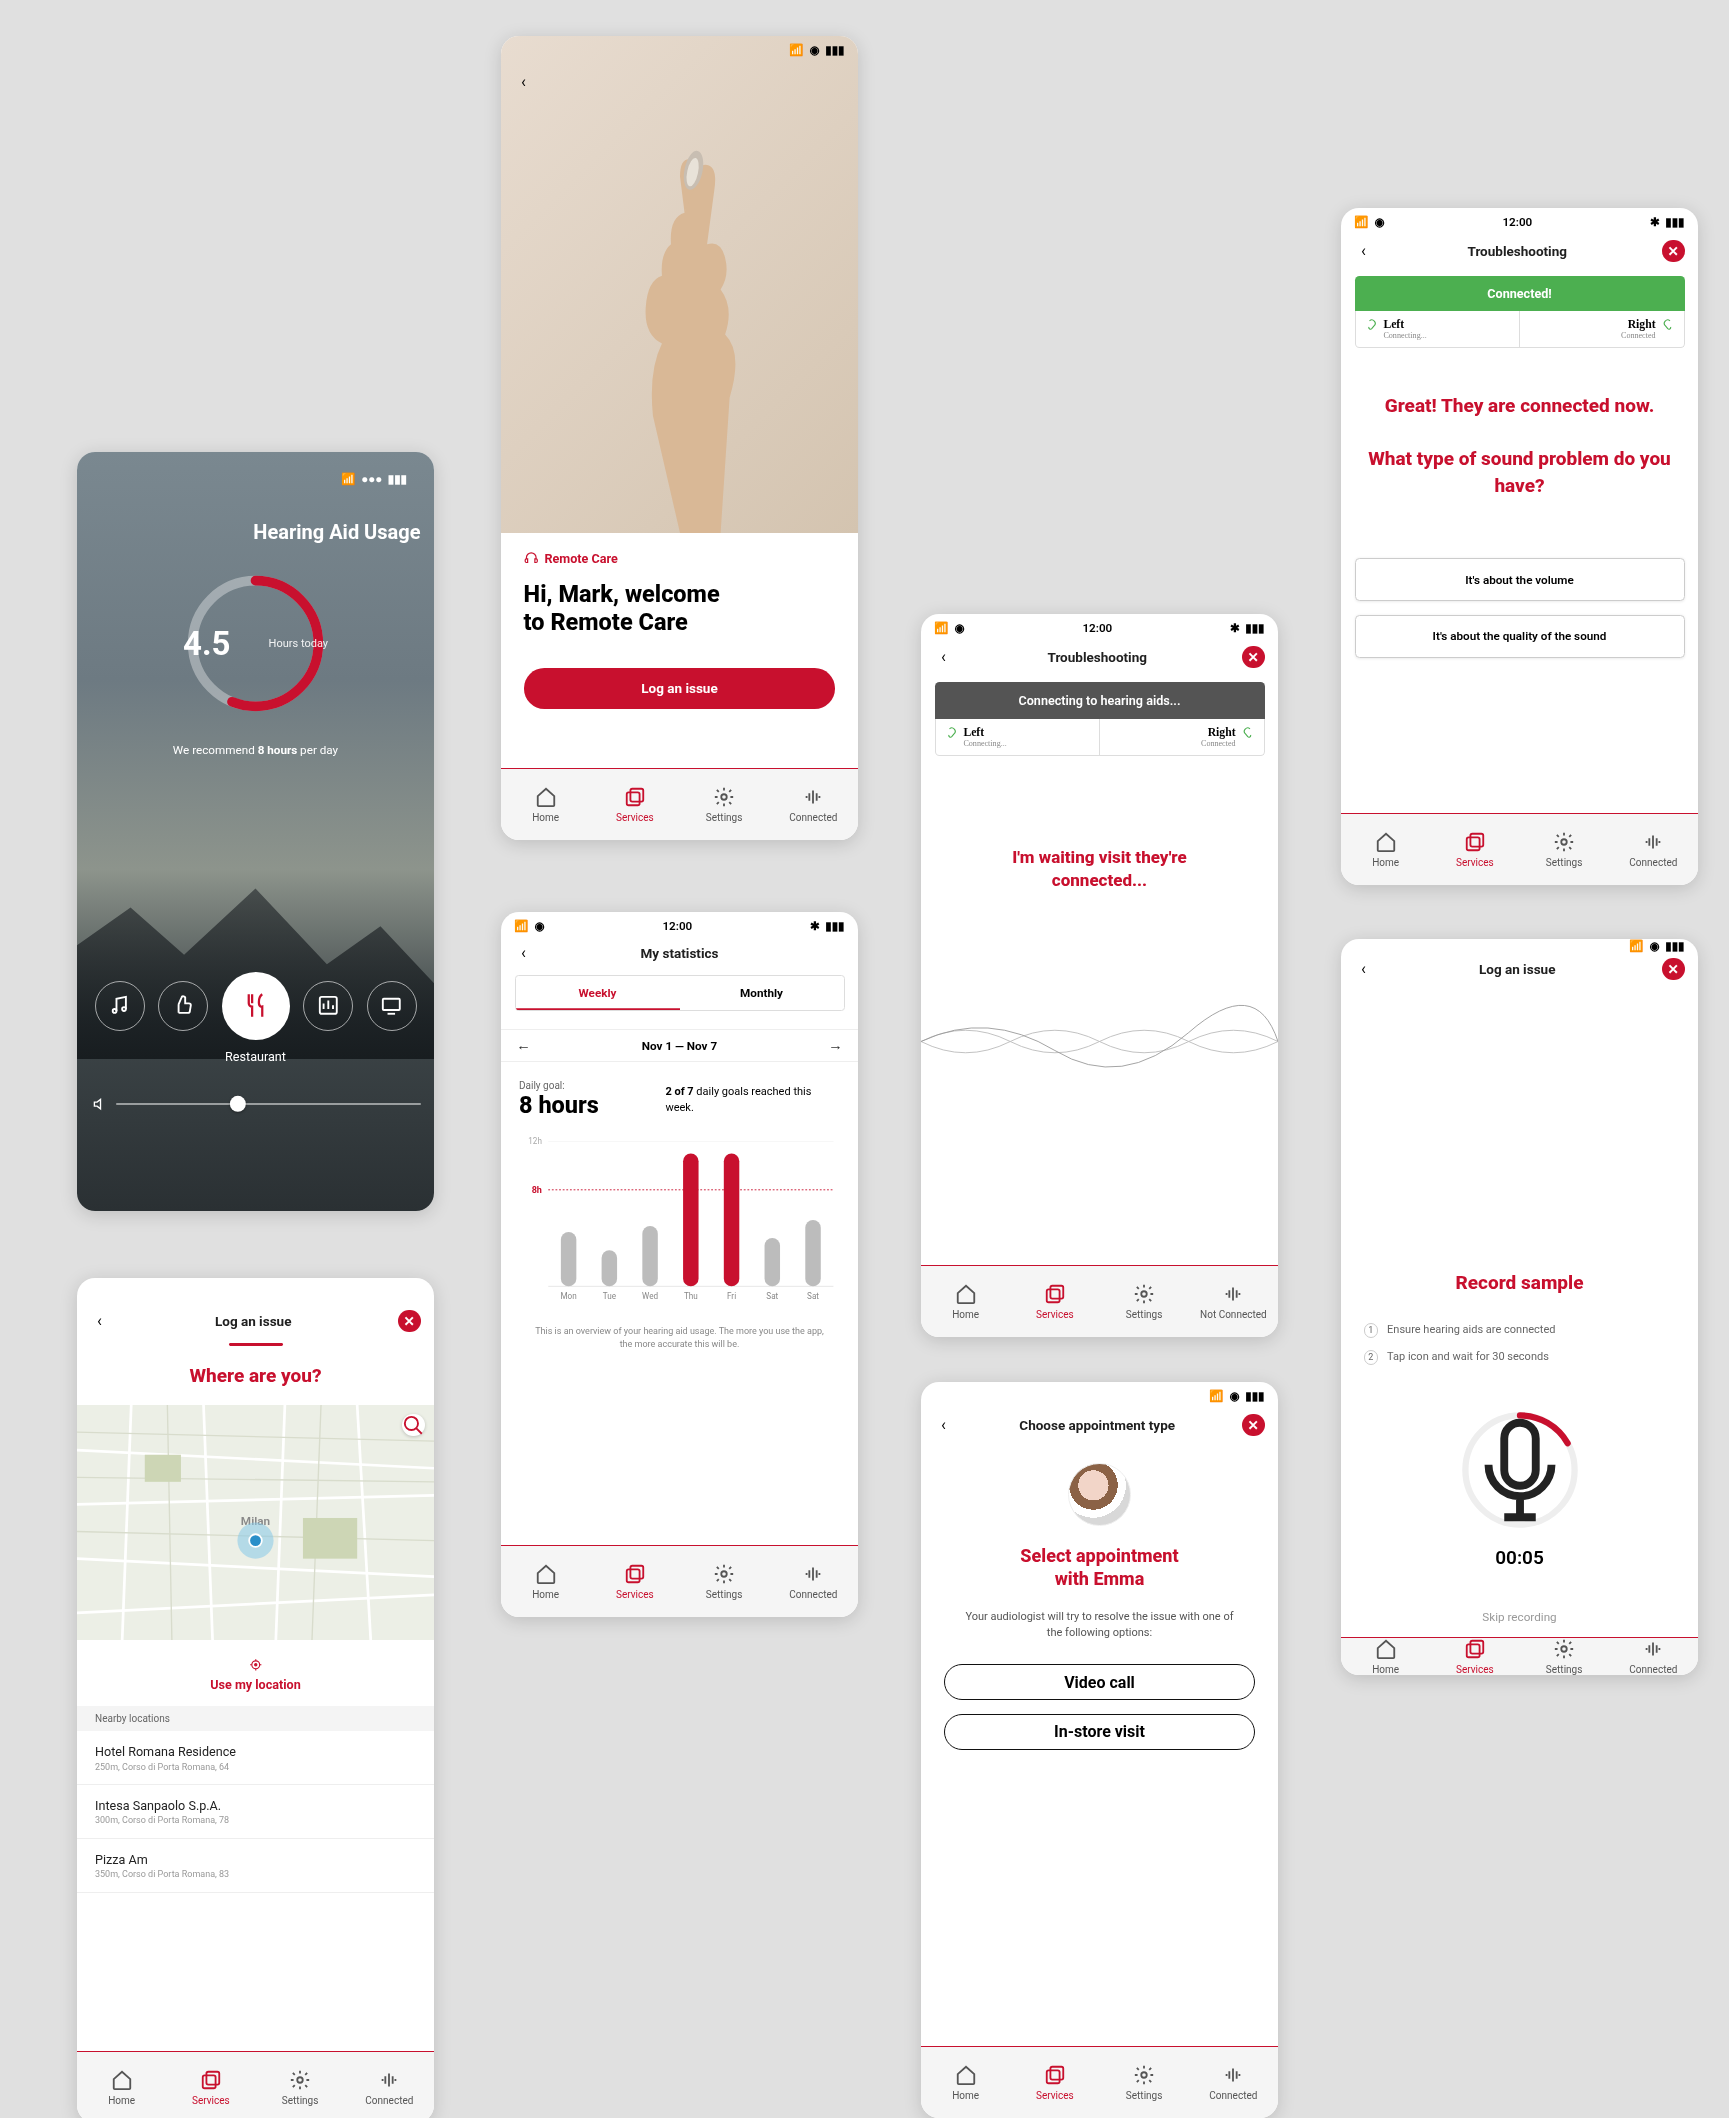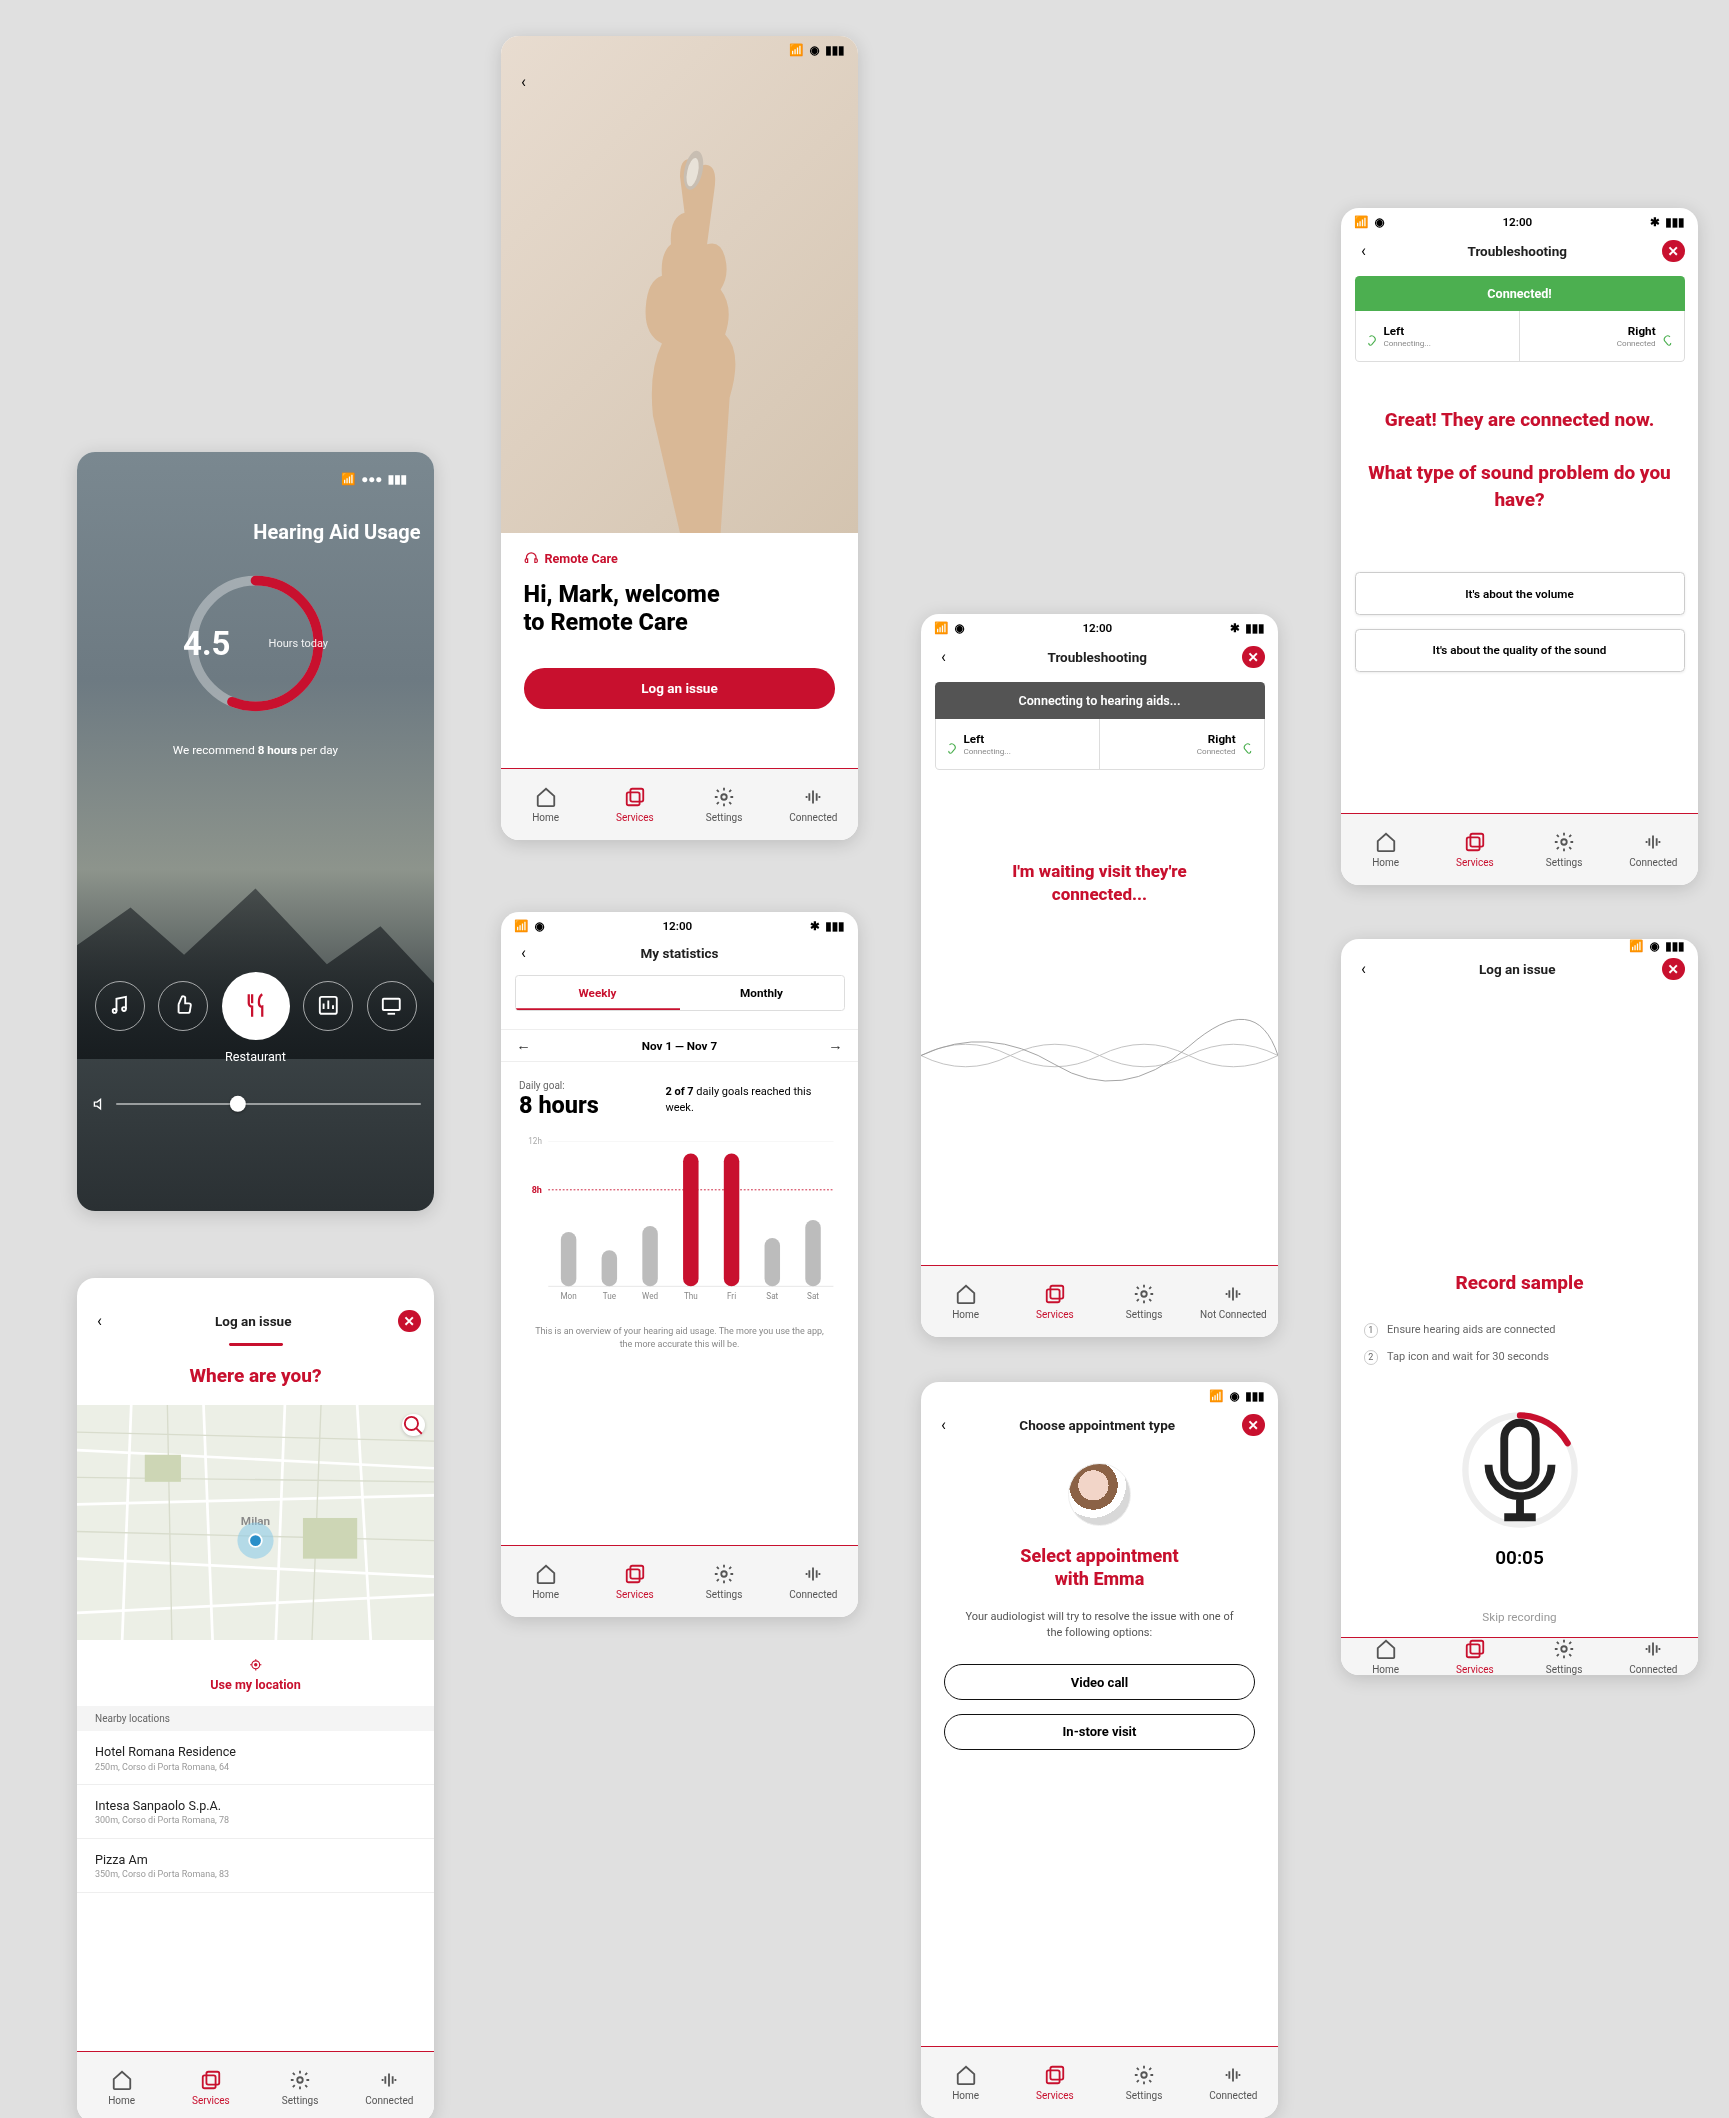--- a/index.html
+++ b/index.html
@@ -150,21 +150,21 @@
 
   
   .s3 .banner {
     margin:4.5px 13.5px 0; background:#545454; color:#fff;
     border-radius:4.5px 4.5px 0 0; padding:11px; text-align:center; font-size:12.6px; font-weight:600;
   }
   .s3 .aids, .s4 .aids {
     margin:0 13.5px; display:flex; border:0.5px solid #ddd; border-top:none;
     border-radius:0 0 4.5px 4.5px; overflow:hidden;
   }
-  .aid-cell { flex:1; padding:13px 9px; display:flex; align-items:flex-end; gap:5.4px; }
+  .aid-cell { flex:1; padding:7px 9px; display:flex; align-items:flex-start; gap:5.4px;font-family:Liberation Serif, serif; }
   .aid-cell + .aid-cell { border-left:0.5px solid #ddd; }
   .aid-cell .label { font-size:11.7px; font-weight:700; }
   .aid-cell .sub { font-size:8.1px; color:#888; }
   .aid-cell.right { justify-content:flex-end; }
   .s3 .msg { color:#c8102e; font-size:17px; font-weight:800; text-align:center; margin:90px 27px; line-height:1.4; }
   .s3 .wave { height:81px; margin:18px 0; }
   .s3 .wave svg { width:100%; height:100%; }
 
   
   .s4 .banner {
@@ -196,21 +196,21 @@
   .s5 .chart { padding:13.5px 18px 9px; }
   .s5 .chart svg { width:100%; height:172px; }
   .s5 .desc { font-size:9px; color:#888; text-align:center; padding:4.5px 32px 13.5px; line-height:1.5; }
 
   
   .s6 .avatar { width:63px; height:63px; border-radius:50%; margin:18px auto 13.5px; background: radial-gradient(circle at 40% 35%, #f2d5c8 0 28%, #8b6246 28% 45%, #fff 45% 60%, #d8d8d8 60% 100%); border:0.9px solid #eee; }
   .s6 h2 { color:#c8102e; font-size:18px; font-weight:800; text-align:center; line-height:1.3; margin:4.5px 36px; }
   .s6 .sub { text-align:center; font-size:11px; color:#555; margin:13.5px 41px 22.6px; line-height:1.5; }
   .s6 .pill {
     margin:0 22.6px 13.5px; border:1.4px solid #111; height:36px; border-radius:18px;
-    display:flex; align-items:center; justify-content:center; font-size:13px; font-weight:700;
+    display:flex; align-items:center; justify-content:center; font-size:16px; font-weight:700;
     cursor:pointer;
   }
 
   
   .s7 .title2 { color:#c8102e; font-size:19px; font-weight:800; text-align:center; margin:9px 0 22.6px; }
   .s7 .step { display:flex; gap:9px; padding:6.3px 22.6px; font-size:11px; color:#666; align-items:flex-start; }
   .s7 .step .n { width:14.5px; height:14.5px; border:0.5px solid #ccc; border-radius:50%; display:flex; align-items:center; justify-content:center; font-size:9px; flex-shrink:0; }
   .s7 .mic-wrap { width:126px; height:126px; margin:36px auto 13.5px; position:relative; }
   .s7 .mic-wrap svg { width:100%; height:100%; }
   .s7 .mic-icon { position:absolute; inset:0; display:flex; align-items:center; justify-content:center; }

